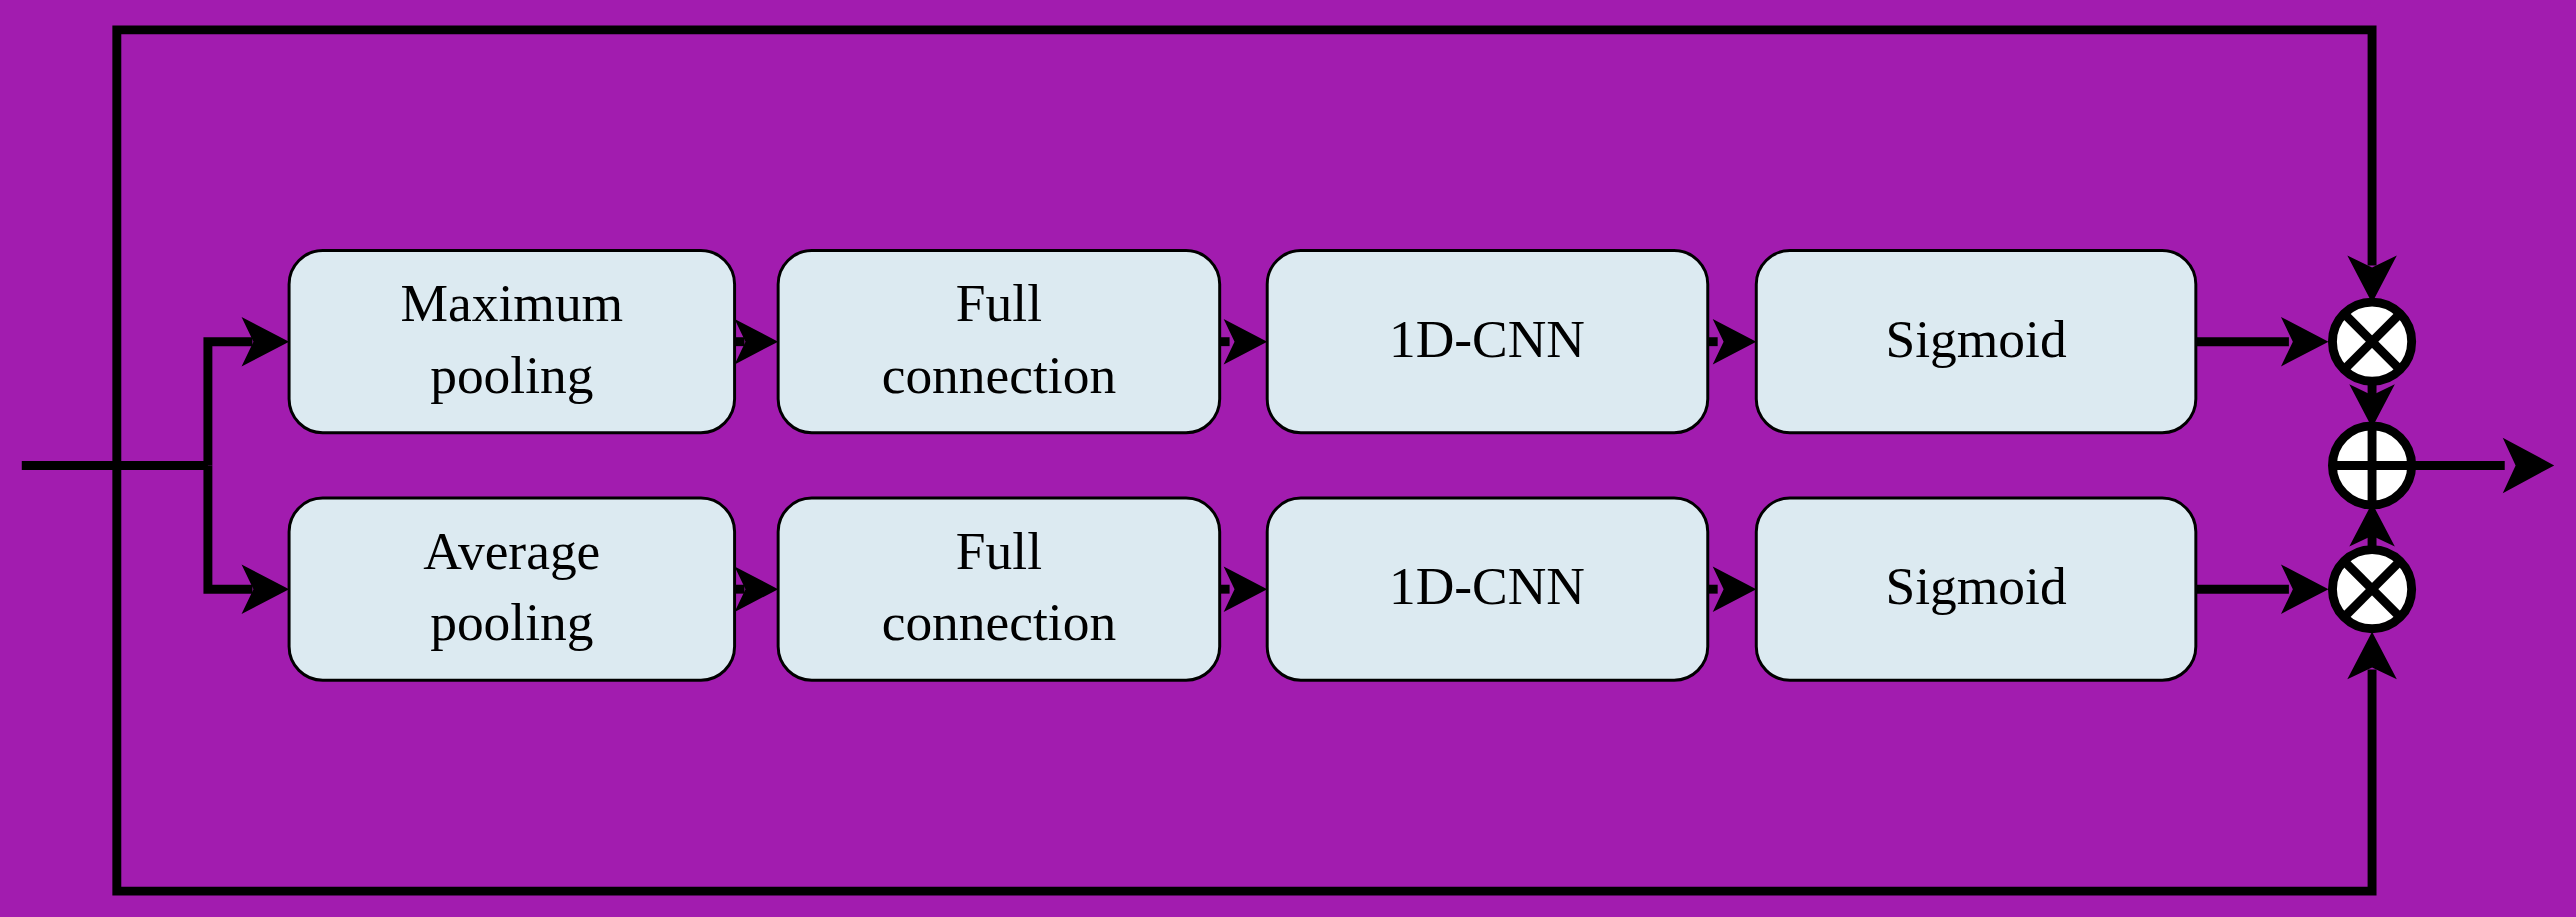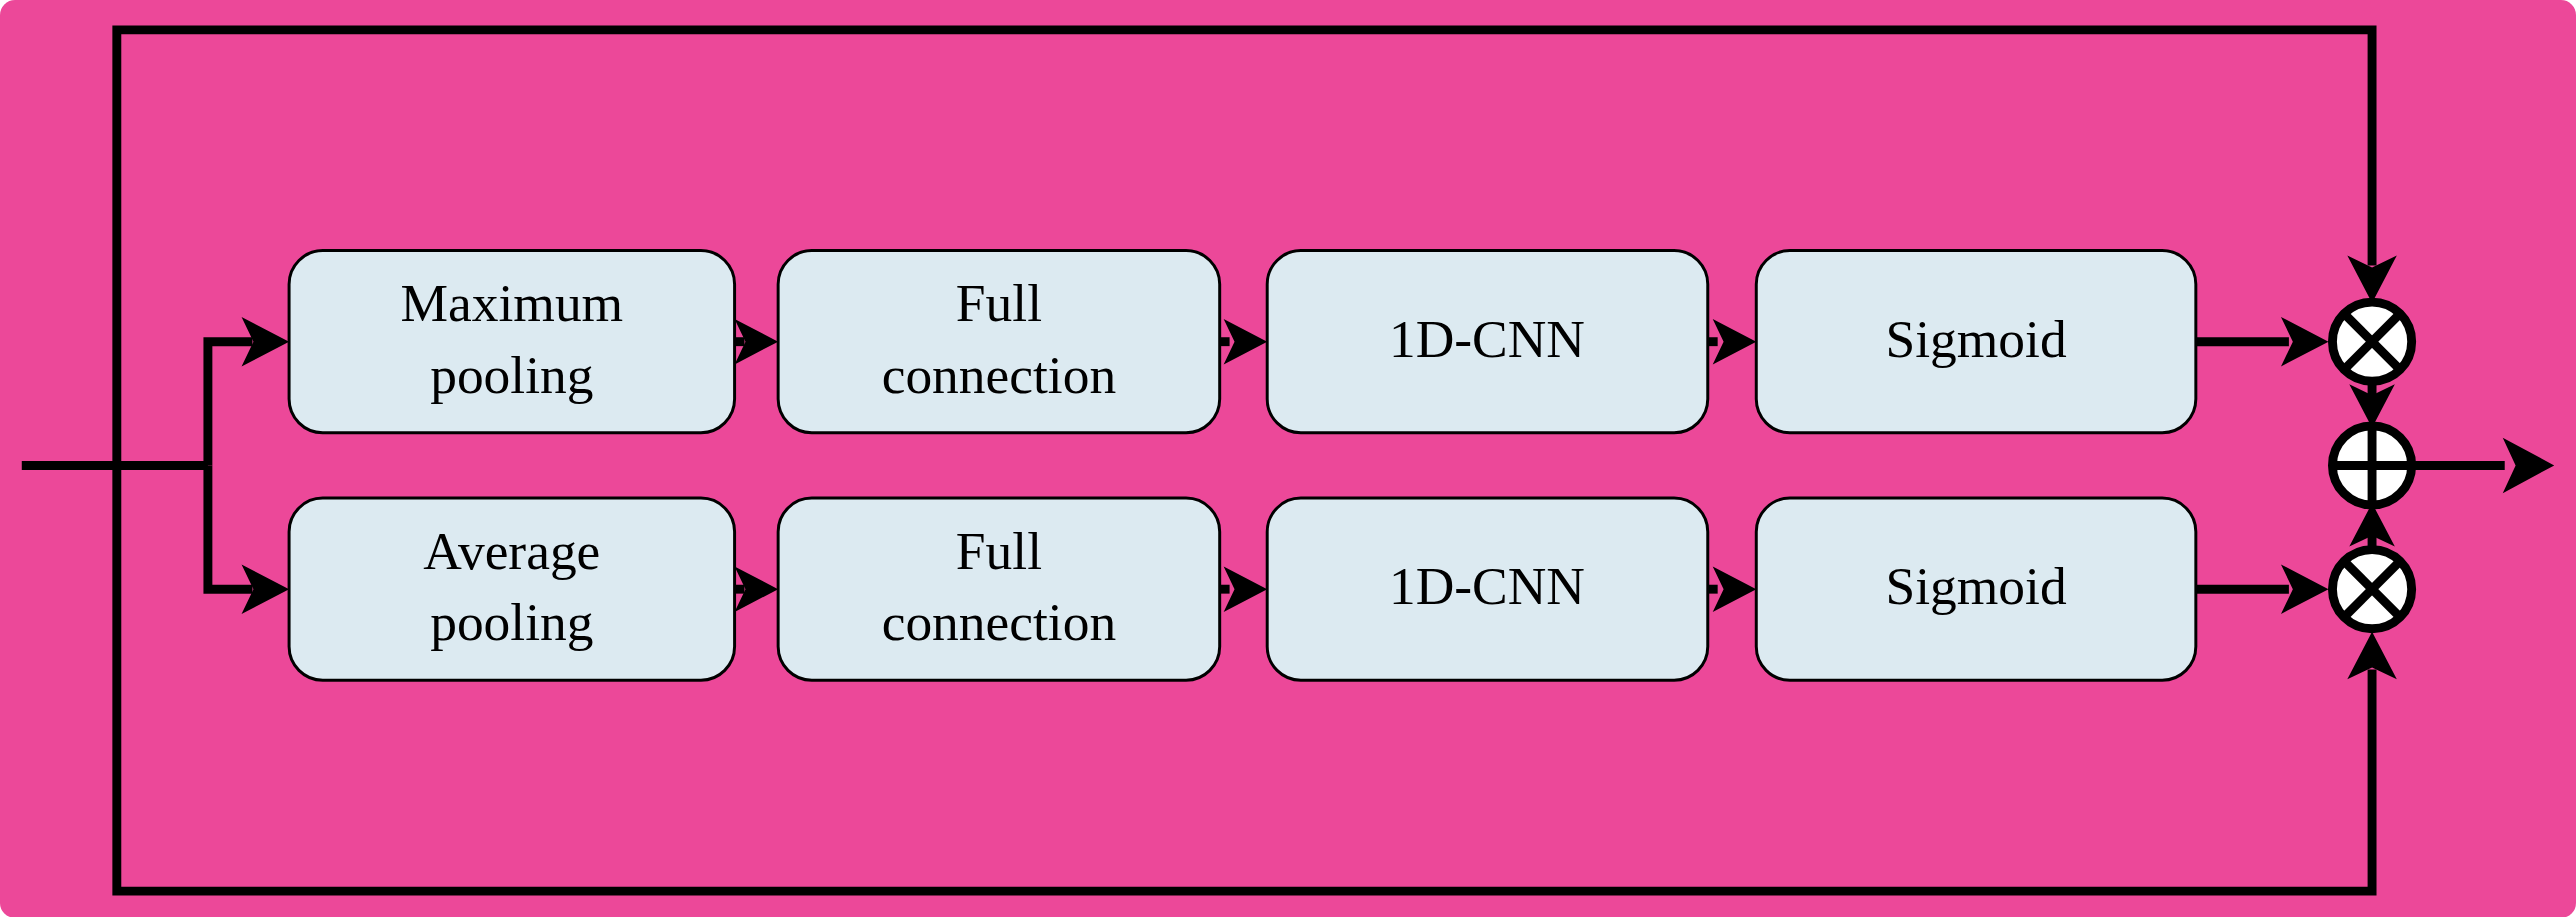--- a/index.html
+++ b/index.html
@@ -4,24 +4,23 @@
 <style>
   html, body {
     margin: 0;
     padding: 0;
     background: #ffffff;
   }
   #canvas {
     position: relative;
     width: 2576px;
     height: 918px;
-    background: #ec4899;
+    background: #a21caf;
     font-family: "Liberation Serif", "DejaVu Serif", serif;
     overflow: hidden;
-    border-radius: 15px;
   }
   svg.diagram {
     position: absolute;
     left: 0;
     top: 0;
     width: 2576px;
     height: 918px;
   }
   .blk-rect {
     fill: #dceaf1;

